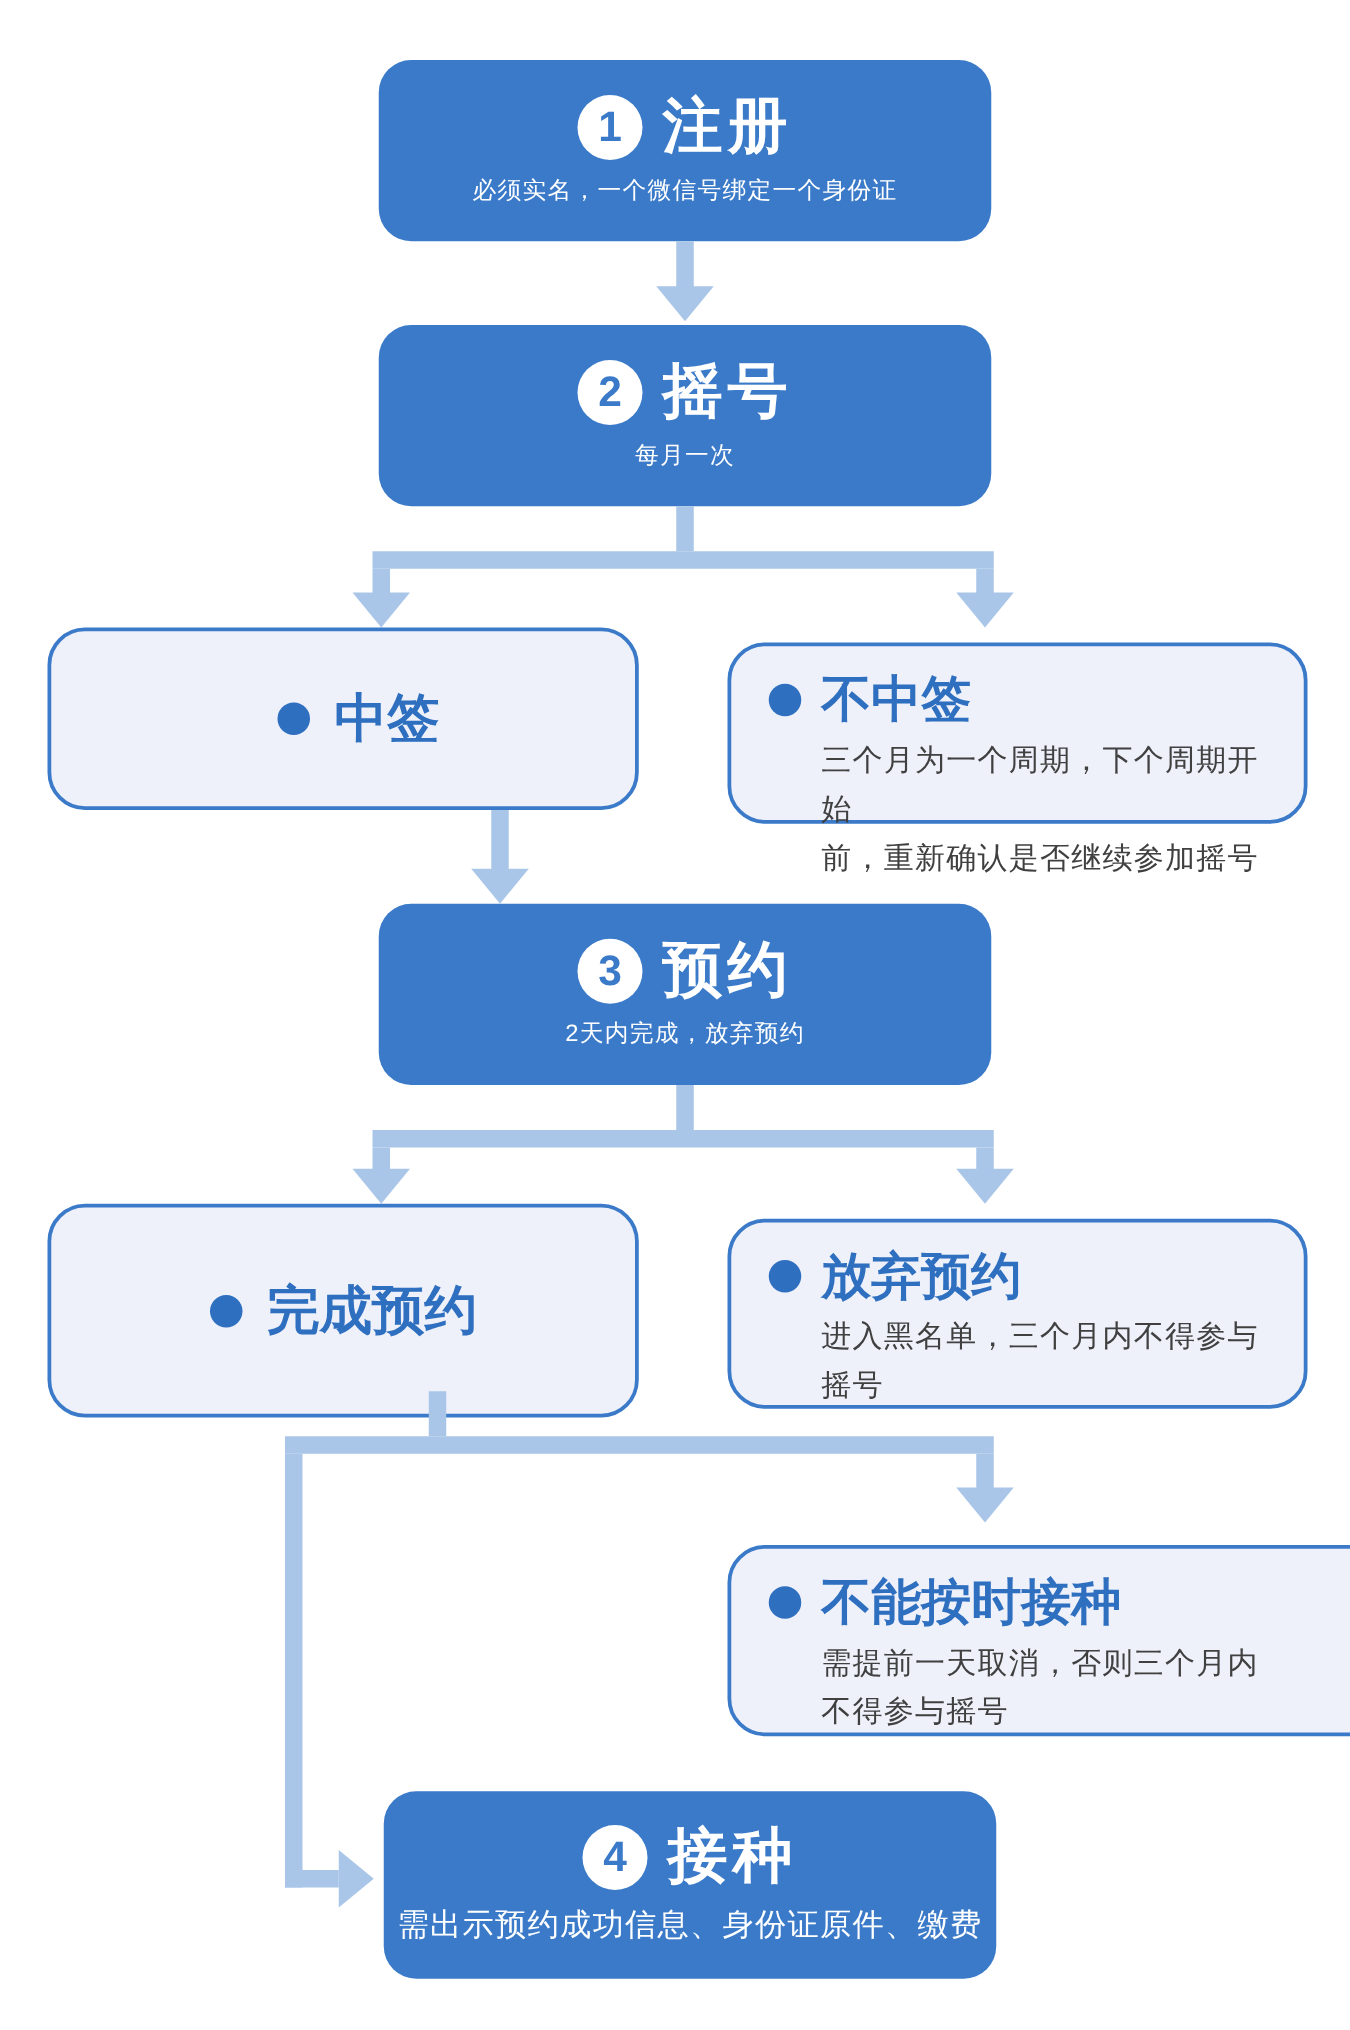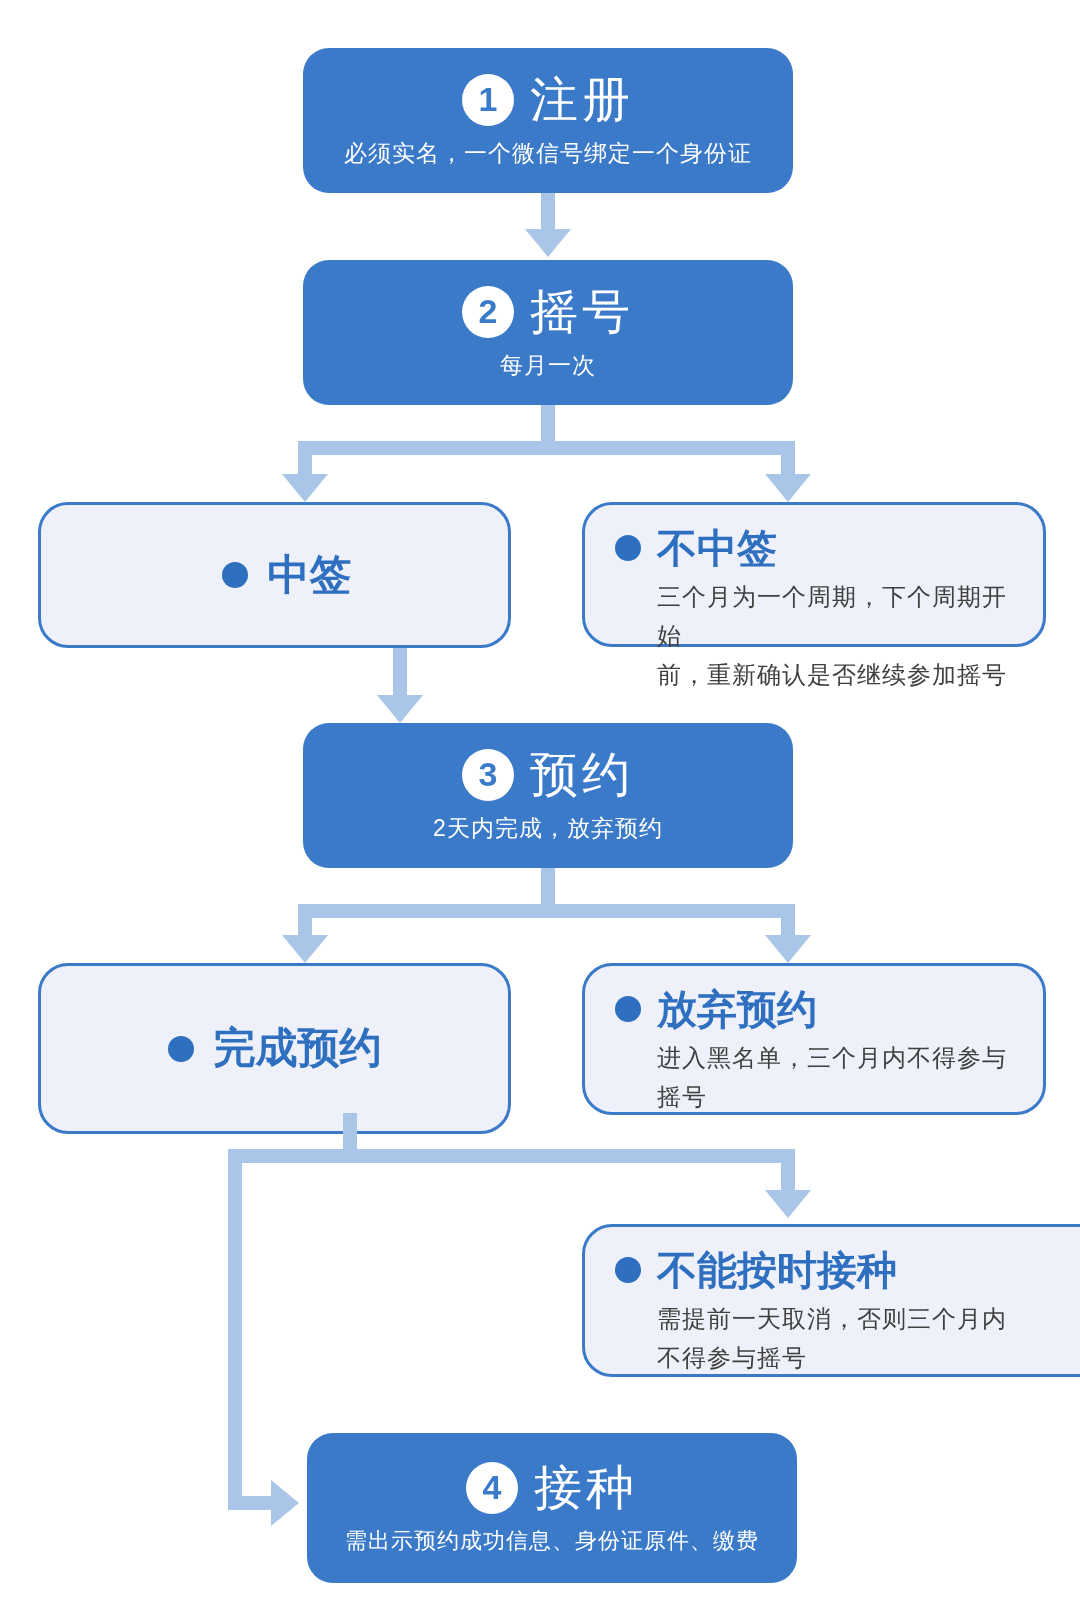--- a/index.html
+++ b/index.html
@@ -10,36 +10,36 @@
   
   .stage{
     position:absolute;background:#3A7AC8;border-radius:26px;color:#fff;
     display:flex;flex-direction:column;align-items:center;justify-content:center;gap:14px;
   }
   .stage-title-row{display:flex;align-items:center;gap:16px;}
   .num{
     width:52px;height:52px;border-radius:50%;background:#ffffff;color:#3A7AC8;
     font-size:34px;font-weight:700;display:flex;align-items:center;justify-content:center;
   }
-  .stage-title{font-size:48px;font-weight:400;letter-spacing:4px;line-height:1;}
-  .stage-sub{font-size:23px;line-height:1.2;letter-spacing:1px;}
+  .stage-title{font-size:48px;font-weight:700;letter-spacing:4px;line-height:1;}
+  .stage-sub{font-size:19px;line-height:1.2;letter-spacing:1px;}
   #s1{left:303px;top:48px;width:490px;height:145px;}
   #s2{left:303px;top:260px;width:490px;height:145px;}
   #s3{left:303px;top:723px;width:490px;height:145px;}
   #s4{left:307px;top:1433px;width:490px;height:150px;}
-  #s4 .stage-sub{font-size:22px;font-family:Liberation Serif, serif;}
+  #s4 .stage-sub{font-size:25px;font-family:Liberation Serif, serif;}
   
   .outcome{
     position:absolute;background:#EEF0FA;border:3px solid #3A7AC8;border-radius:30px;
     box-sizing:border-box;color:#2E6FC0;
   }
   .outcome.center{display:flex;align-items:center;justify-content:center;gap:20px;}
   .bullet{width:26px;height:26px;border-radius:50%;background:#2E6FC0;flex:0 0 auto;}
   .o-title{font-size:42px;font-weight:700;color:#2E6FC0;line-height:1.05;}
-  .outcome.detail{padding:22px 20px 16px 30px;}
+  .outcome.detail{padding:22px 20px 16px 30px;margin-top:12px;}
   .outcome.detail .title-row{display:flex;align-items:center;gap:16px;}
   .outcome.detail .o-title{font-size:40px;}
   .o-body{
     margin:8px 0 0 42px;font-size:24px;line-height:39px;color:#404040;
     white-space:pre-line;letter-spacing:1px;
   }
   #o-win{left:38px;top:502px;width:473px;height:146px;padding-left:24px;}
   #o-lose{left:582px;top:502px;width:464px;height:145px;}
   #o-complete{left:38px;top:963px;width:473px;height:171px;}
   #o-giveup{left:582px;top:963px;width:464px;height:152px;}

